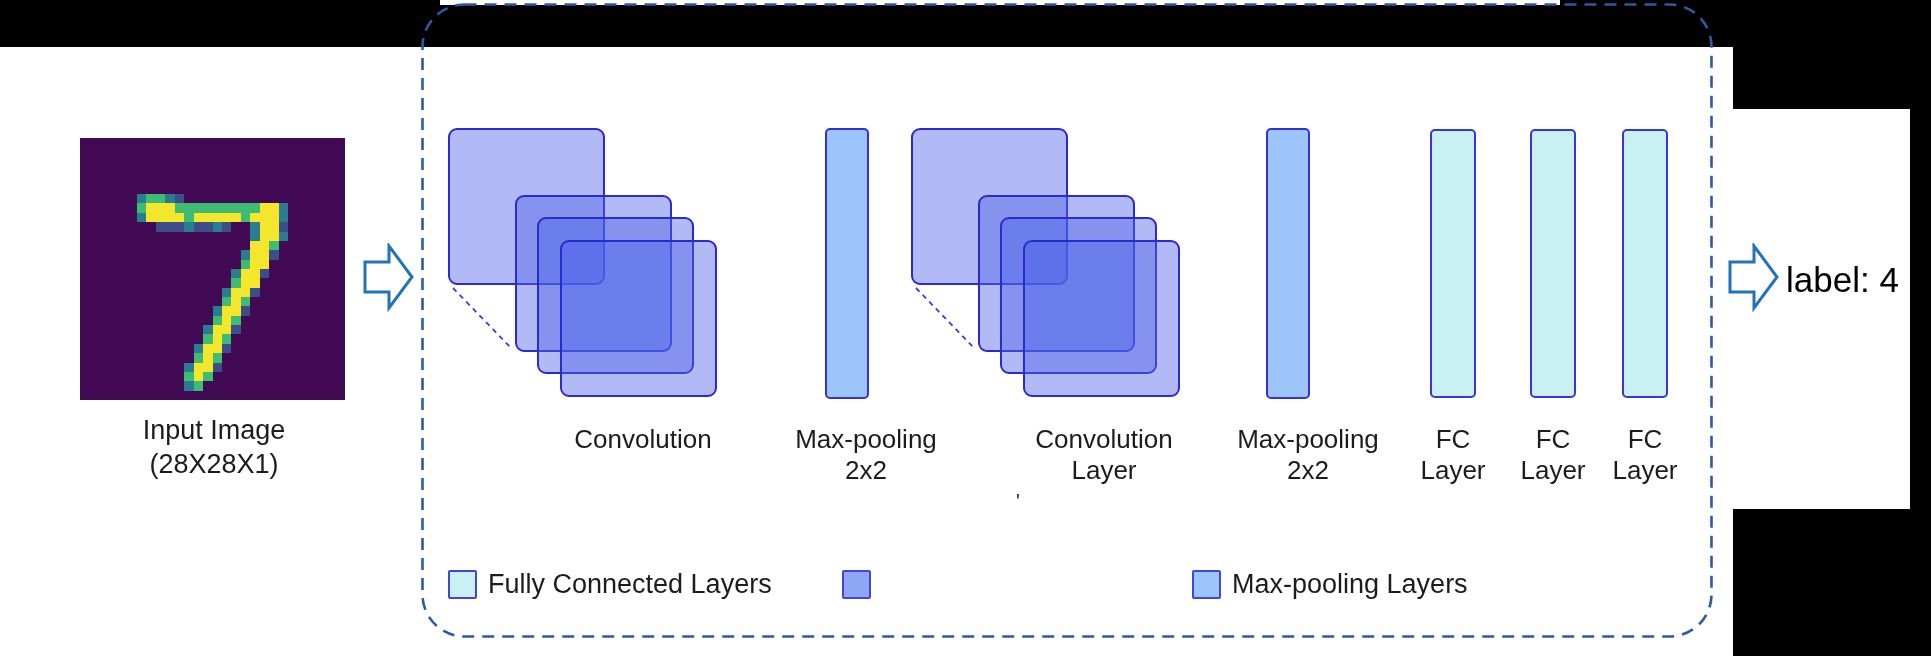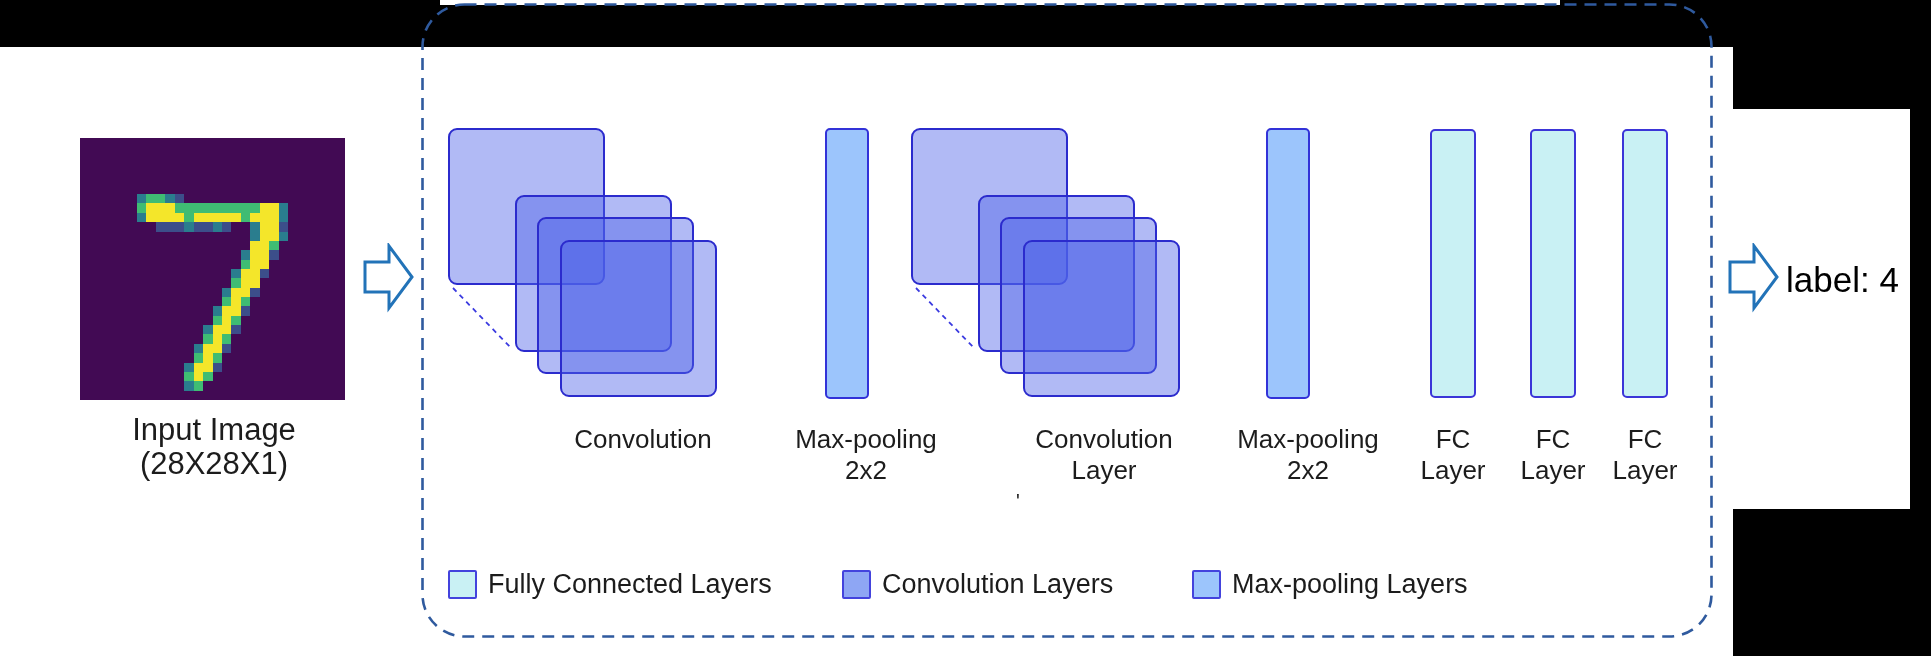--- a/index.html
+++ b/index.html
@@ -18,21 +18,21 @@
   .title{position:absolute;left:1025px;top:4px;transform:translateX(-50%);
          font-size:40px;font-weight:bold;line-height:46px;z-index:4;color:#000;}
 
   
   .boundary{position:absolute;left:421px;top:3px;z-index:7;pointer-events:none;}
 
   
   #digit-grid{position:absolute;left:80px;top:138px;width:265px;height:262px;
               display:grid;grid-template-columns:repeat(28,1fr);grid-template-rows:repeat(28,1fr);z-index:8;}
   .input-caption{position:absolute;left:64px;top:413px;width:300px;text-align:center;
-                 font-size:31px;line-height:34px;z-index:8;}
+                 font-size:27px;line-height:34px;z-index:8;}
 
   
   .arrow{position:absolute;z-index:8;}
   .arrow polygon{fill:#ffffff;stroke:var(--arrow,#2273b8);stroke-width:3;stroke-linejoin:miter;}
 
   
   .conv-stack{position:absolute;top:128px;width:270px;height:270px;z-index:8;}
   .conv-stack.s1{left:448px;}
   .conv-stack.s2{left:911px;}
   .conv-sq{position:absolute;width:157px;height:157px;border-radius:9px;
@@ -946,21 +946,20 @@
     <span>Layer</span>
   </div>
   <span class="stray">'</span>
 
   <div class="legend-item l1">
     <div class="legend-swatch" style="background: rgb(201, 241, 244); border-color: rgb(67, 67, 221);"></div>
     <div class="legend-label">Fully Connected Layers</div>
   </div>
   <div class="legend-item l2">
     <div class="legend-swatch" style="background: rgb(142, 166, 244); border-color: rgb(67, 67, 221);"></div>
-    <div class="legend-label">Convolution Layers</div>
   </div>
   <div class="legend-item l3">
     <div class="legend-swatch" style="background: rgb(156, 197, 252); border-color: rgb(67, 67, 221);"></div>
     <div class="legend-label">Max-pooling Layers</div>
   </div>
 
   <svg class="arrow" style="left:1728px;top:243px;" width="52" height="70">
     <polygon points="2,19 26,19 26,3 49,34 26,65 26,49 2,49"></polygon>
   </svg>
   <div class="output-label">label: 4</div>

